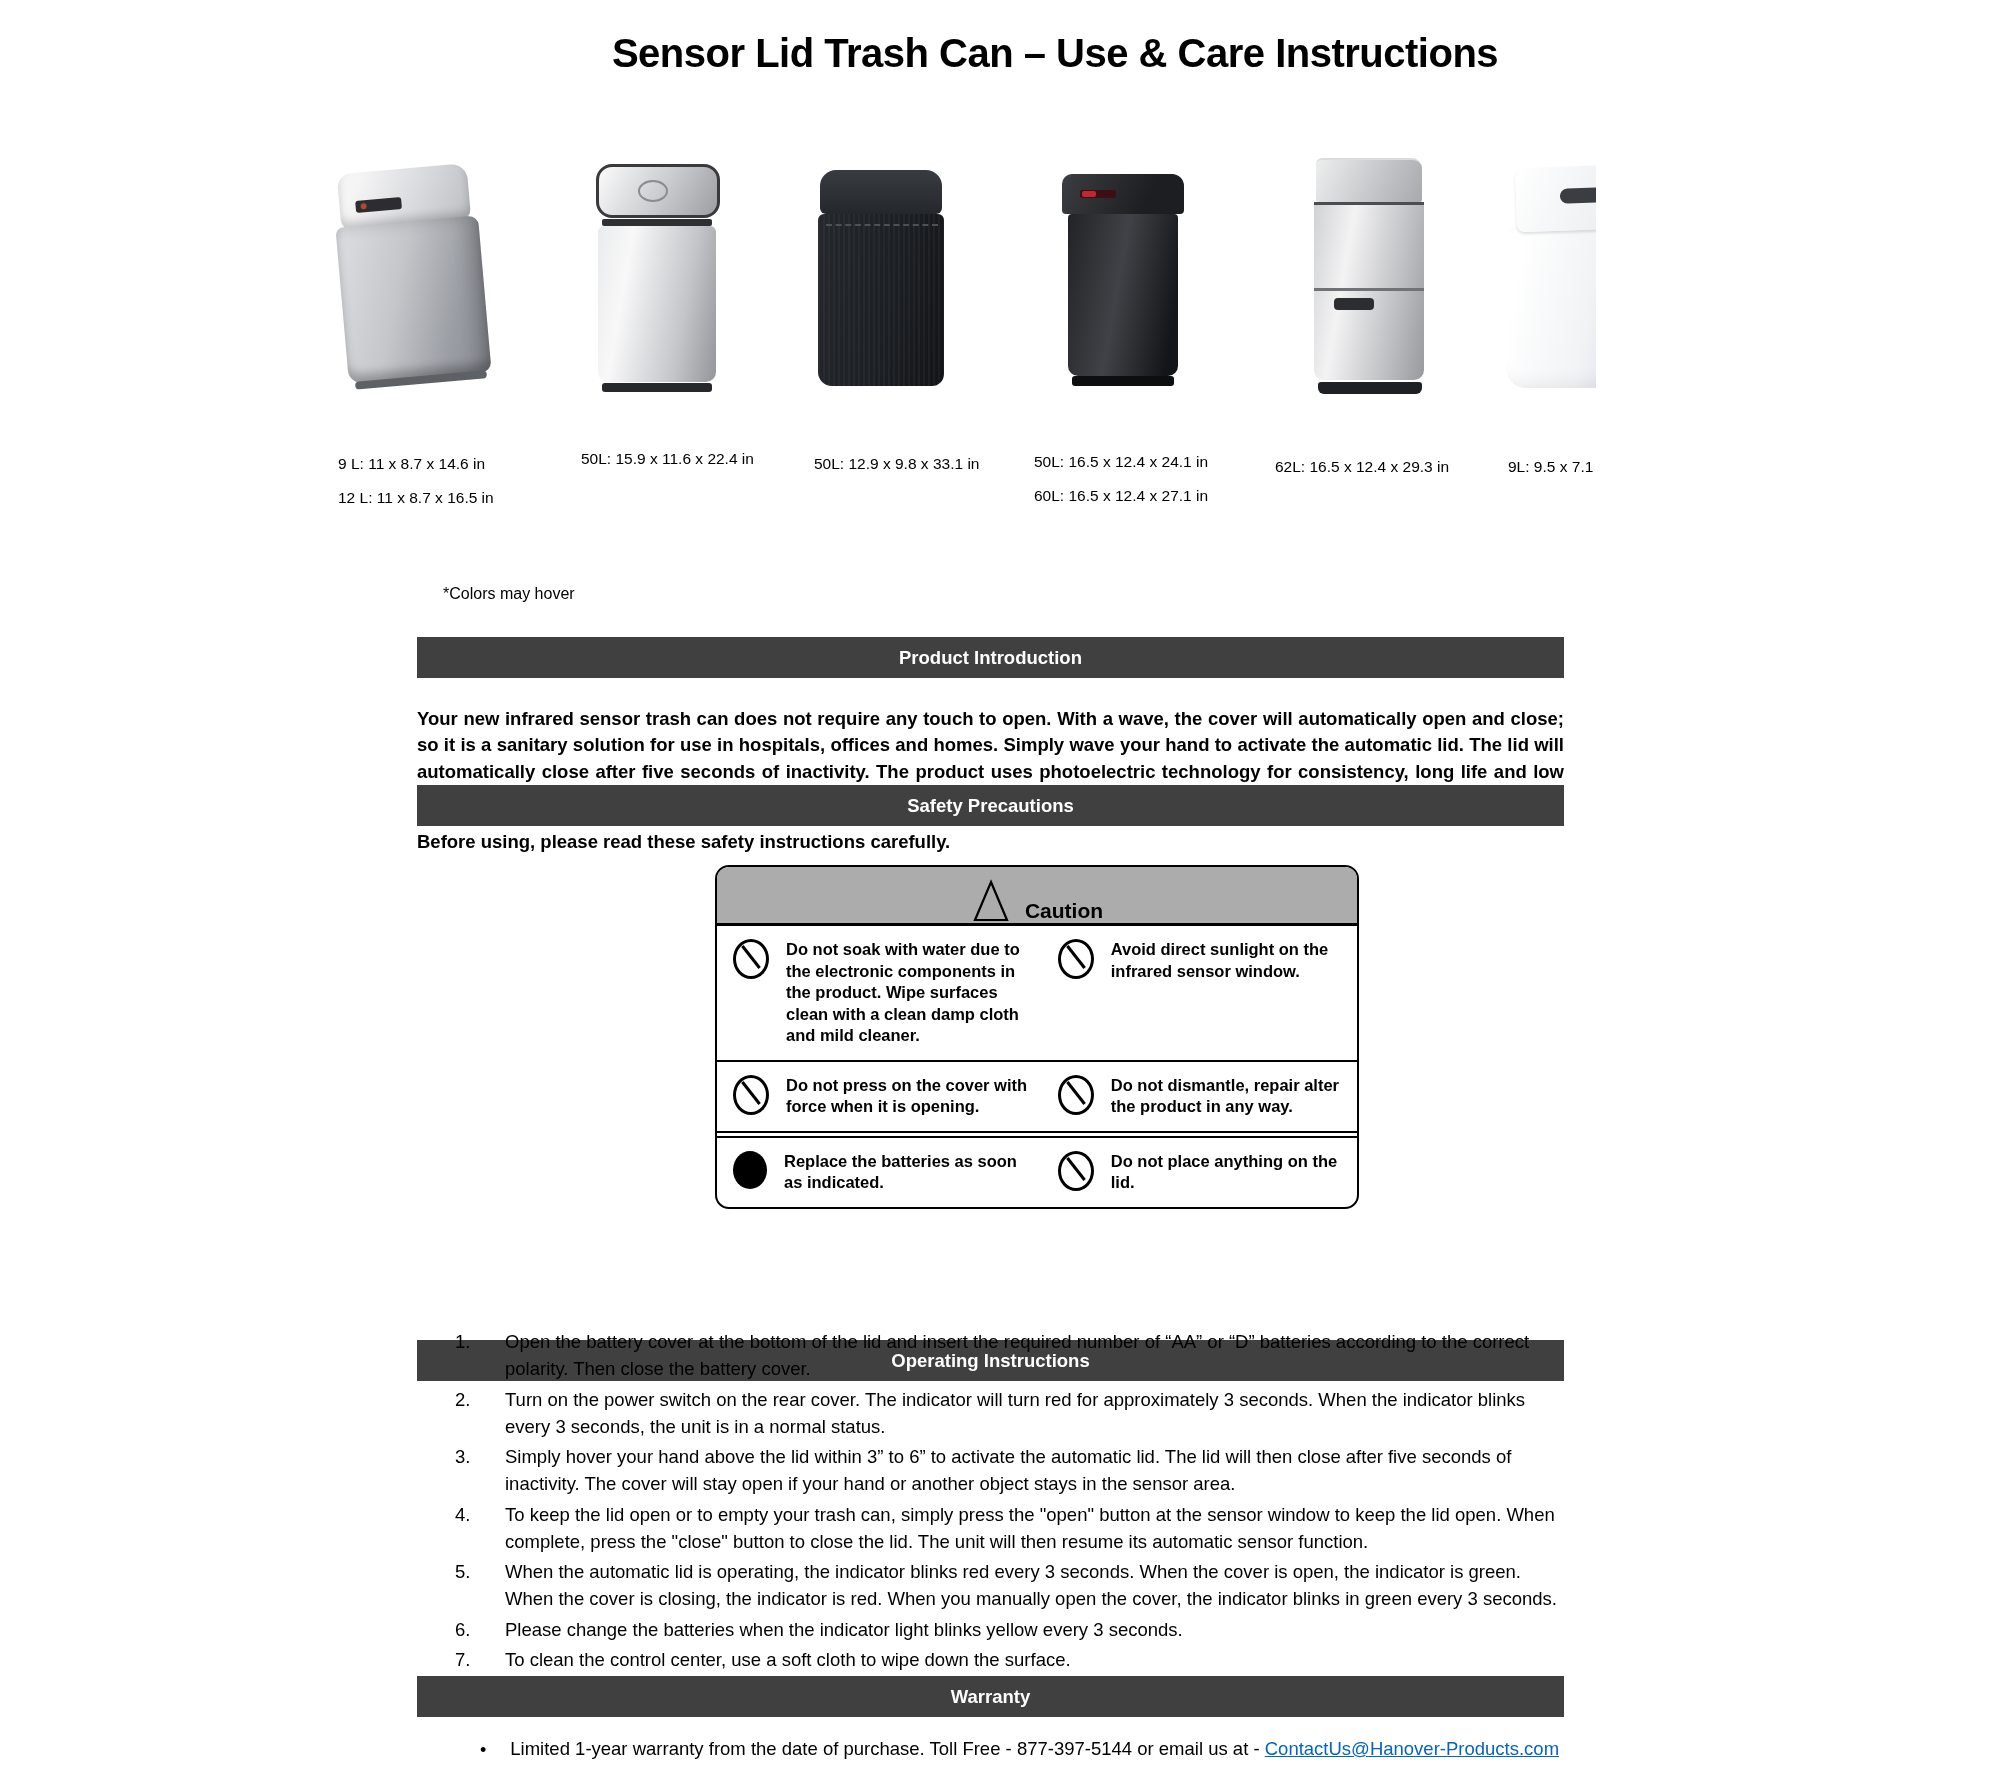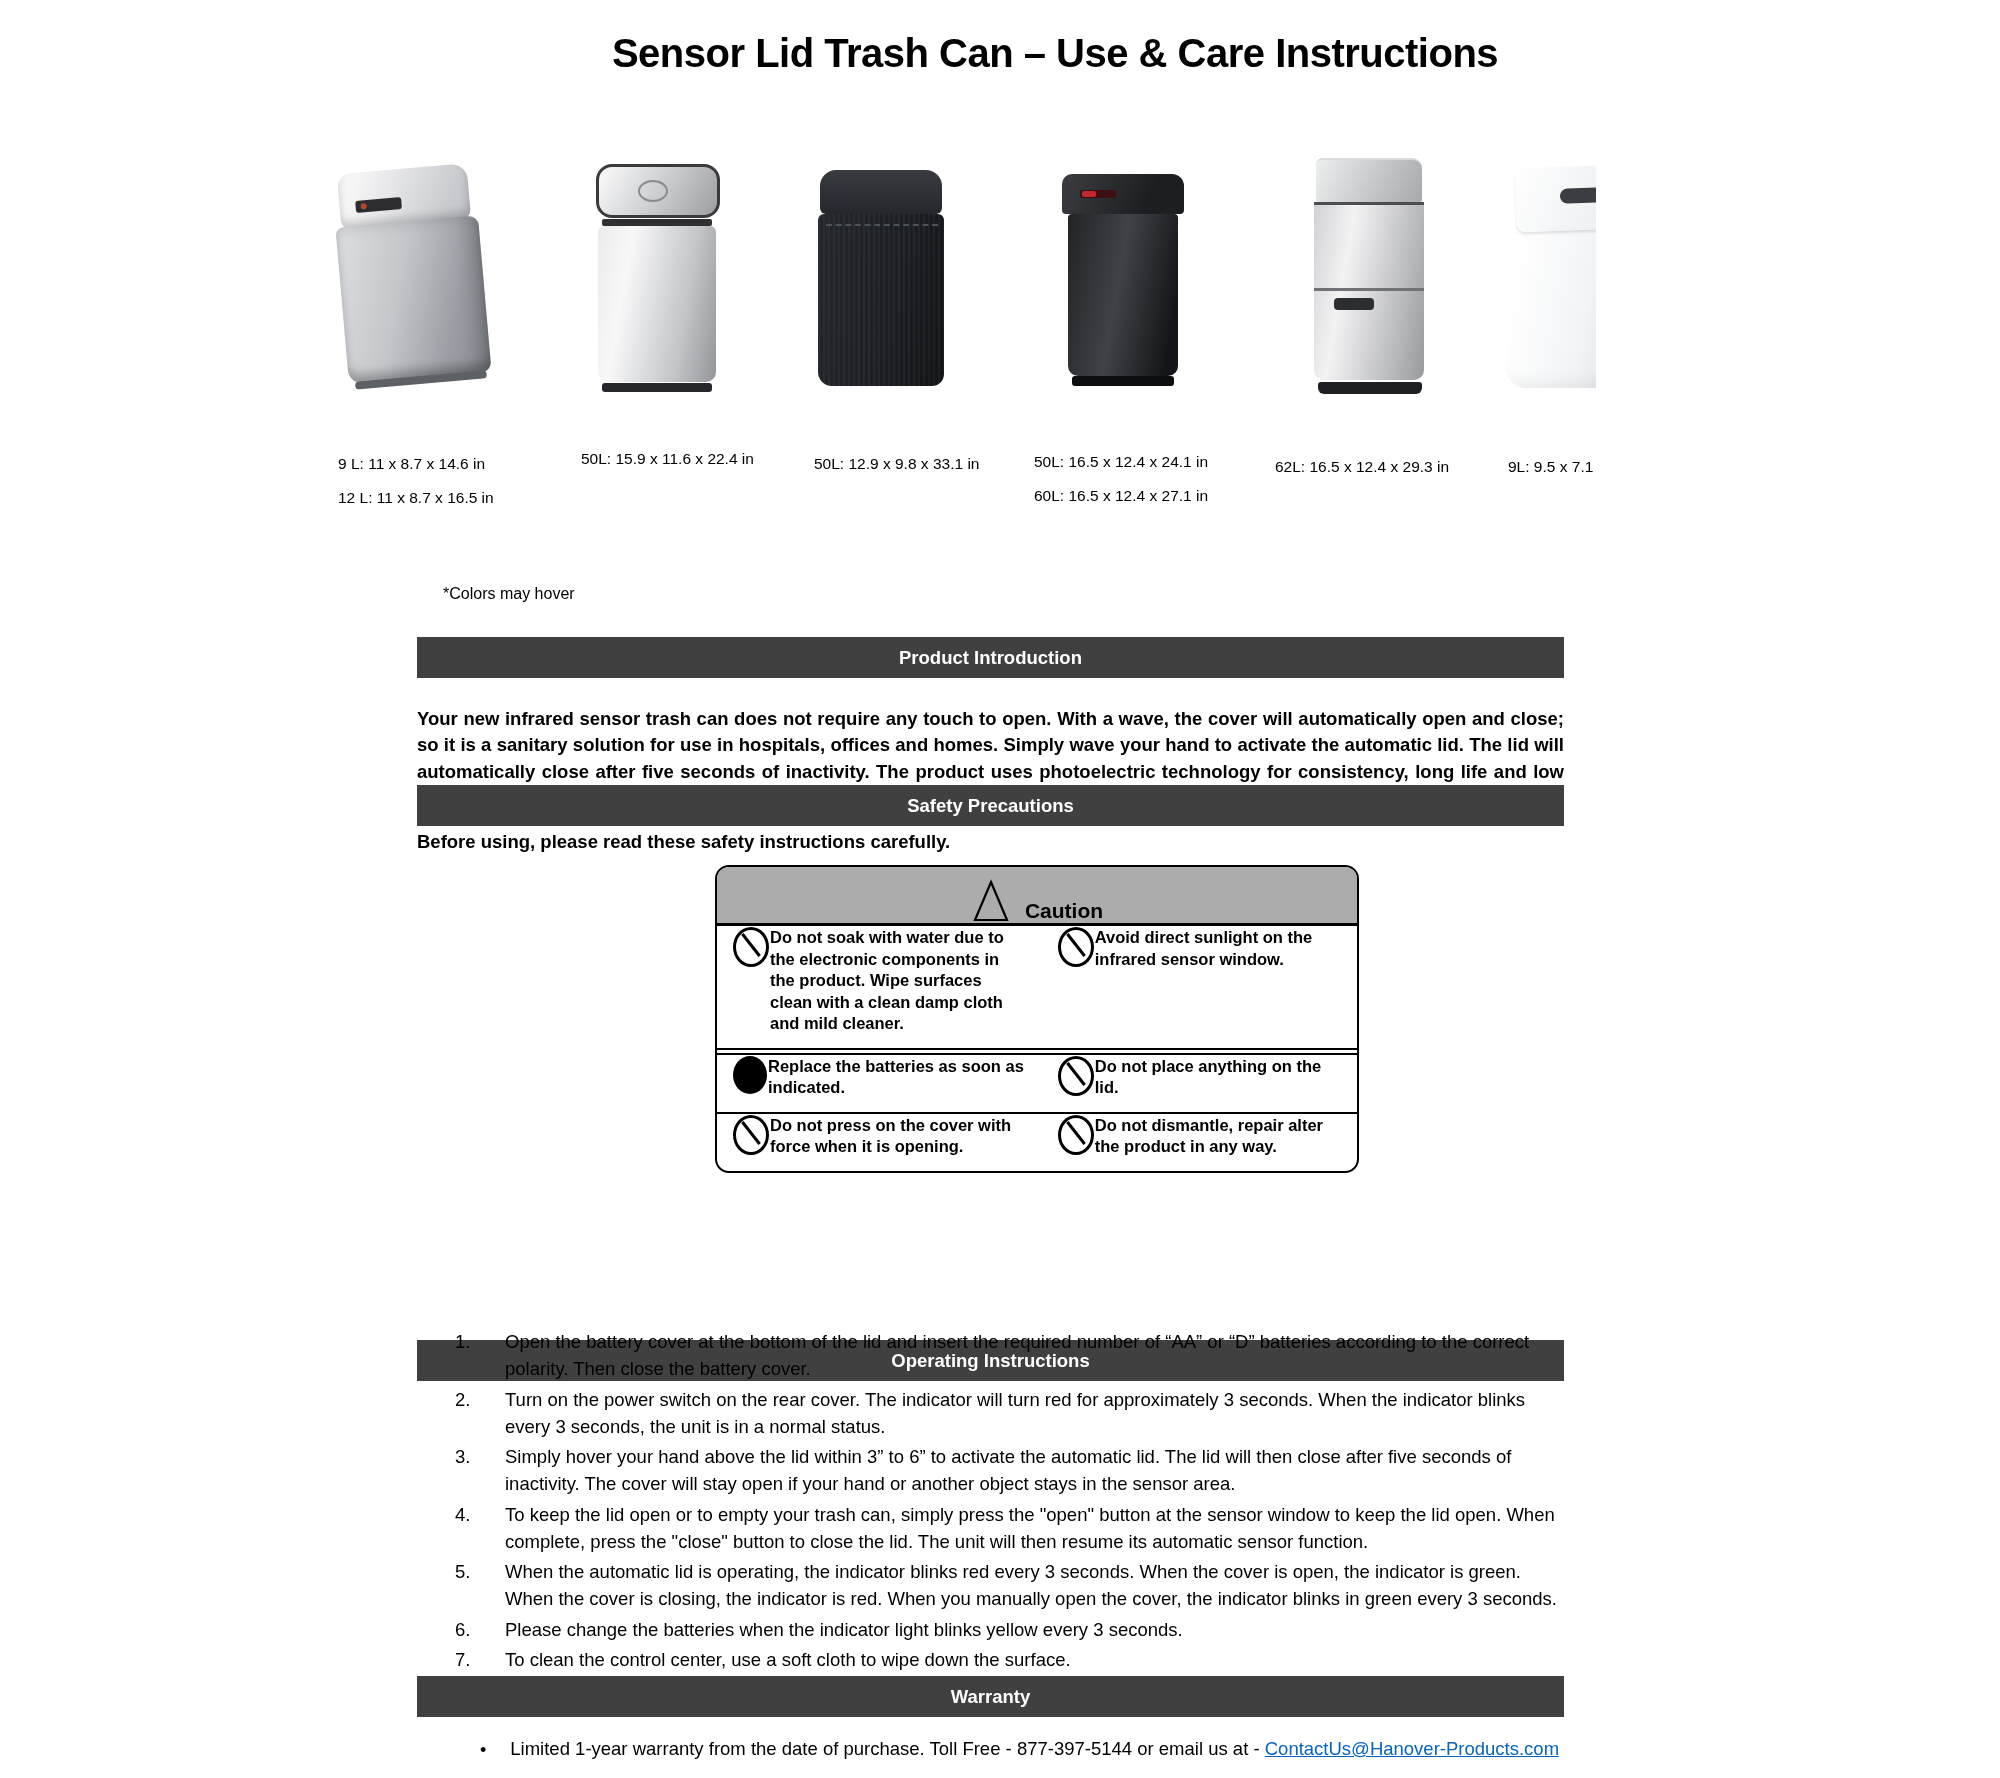--- a/index.html
+++ b/index.html
@@ -90,21 +90,21 @@
 
   
   .caution-box{position:absolute;left:715px;top:865px;width:640px;border:2.5px solid #000;
                border-radius:14px;overflow:hidden;background:#fff;}
   .caution-head{height:56px;display:flex;align-items:flex-end;justify-content:center;gap:14px;
                 border-bottom:3px solid #000;}
   .caution-head .ct{font-size:21px;font-weight:bold;}
   .crow{display:grid;grid-template-columns:1.03fr 1fr;}
   .crow + .crow{border-top:2.5px solid #000;}
   .crow.gap{border-top:7px double #000;}
-  .ccell{display:flex;gap:1px;padding:1px 14px 13px 16px;}
+  .ccell{display:flex;gap:17px;padding:13px 14px 13px 16px;}
   .ccell .ctext{font-size:16.5px;font-weight:bold;line-height:21.5px;max-width:272px;}
   .icon-prohibit{flex:none;width:30px;height:34px;border:3px solid #000;border-radius:50%;position:relative;}
   .icon-prohibit::after{content:"";position:absolute;left:50%;top:1px;width:3px;height:28px;
                 background:#000;transform:translateX(-50%) rotate(-38deg);}
   .icon-dot{flex:none;width:34px;height:38px;background:#000;border-radius:50%;}
 
   
   .steps{position:absolute;left:455px;top:1328px;width:1110px;margin:0;padding:0;
          list-style:none;counter-reset:step;font-size:18.5px;line-height:27px;}
   .steps li{counter-increment:step;position:relative;padding-left:50px;margin-bottom:3.5px;}
@@ -205,38 +205,38 @@
     <div class="crow">
       <div class="ccell">
         <span class="icon-prohibit"></span>
         <span class="ctext">Do not soak with water due to the electronic components in the product. Wipe surfaces clean with a clean damp cloth and mild cleaner.</span>
       </div>
       <div class="ccell">
         <span class="icon-prohibit"></span>
         <span class="ctext">Avoid direct sunlight on the infrared sensor window.</span>
       </div>
     </div>
+    <div class="crow">
+      <div class="ccell">
+        <span class="icon-prohibit"></span>
+        <span class="ctext">Do not press on the cover with force when it is opening.</span>
+      </div>
+      <div class="ccell">
+        <span class="icon-prohibit"></span>
+        <span class="ctext">Do not dismantle,  repair alter the product in any way.</span>
+      </div>
+    </div>
     <div class="crow gap">
       <div class="ccell">
         <span class="icon-dot"></span>
         <span class="ctext">Replace the batteries as soon as indicated.</span>
       </div>
       <div class="ccell">
         <span class="icon-prohibit"></span>
         <span class="ctext">Do not place anything on the lid.</span>
-      </div>
-    </div>
-    <div class="crow">
-      <div class="ccell">
-        <span class="icon-prohibit"></span>
-        <span class="ctext">Do not press on the cover with force when it is opening.</span>
-      </div>
-      <div class="ccell">
-        <span class="icon-prohibit"></span>
-        <span class="ctext">Do not dismantle,  repair alter the product in any way.</span>
       </div>
     </div>
   </div>
 
   <div class="bar" style="top:1340px;">
     <span>Operating Instructions</span>
   </div>
   <ol class="steps">
     <li>Open the battery cover at the bottom of the lid and insert the required number of “AA” or “D” batteries according to the correct polarity. Then close the battery cover.</li>
     <li>Turn on the power switch on the rear cover.  The indicator will turn red for approximately 3 seconds. When the indicator blinks every 3 seconds, the unit is in a normal status.</li>

